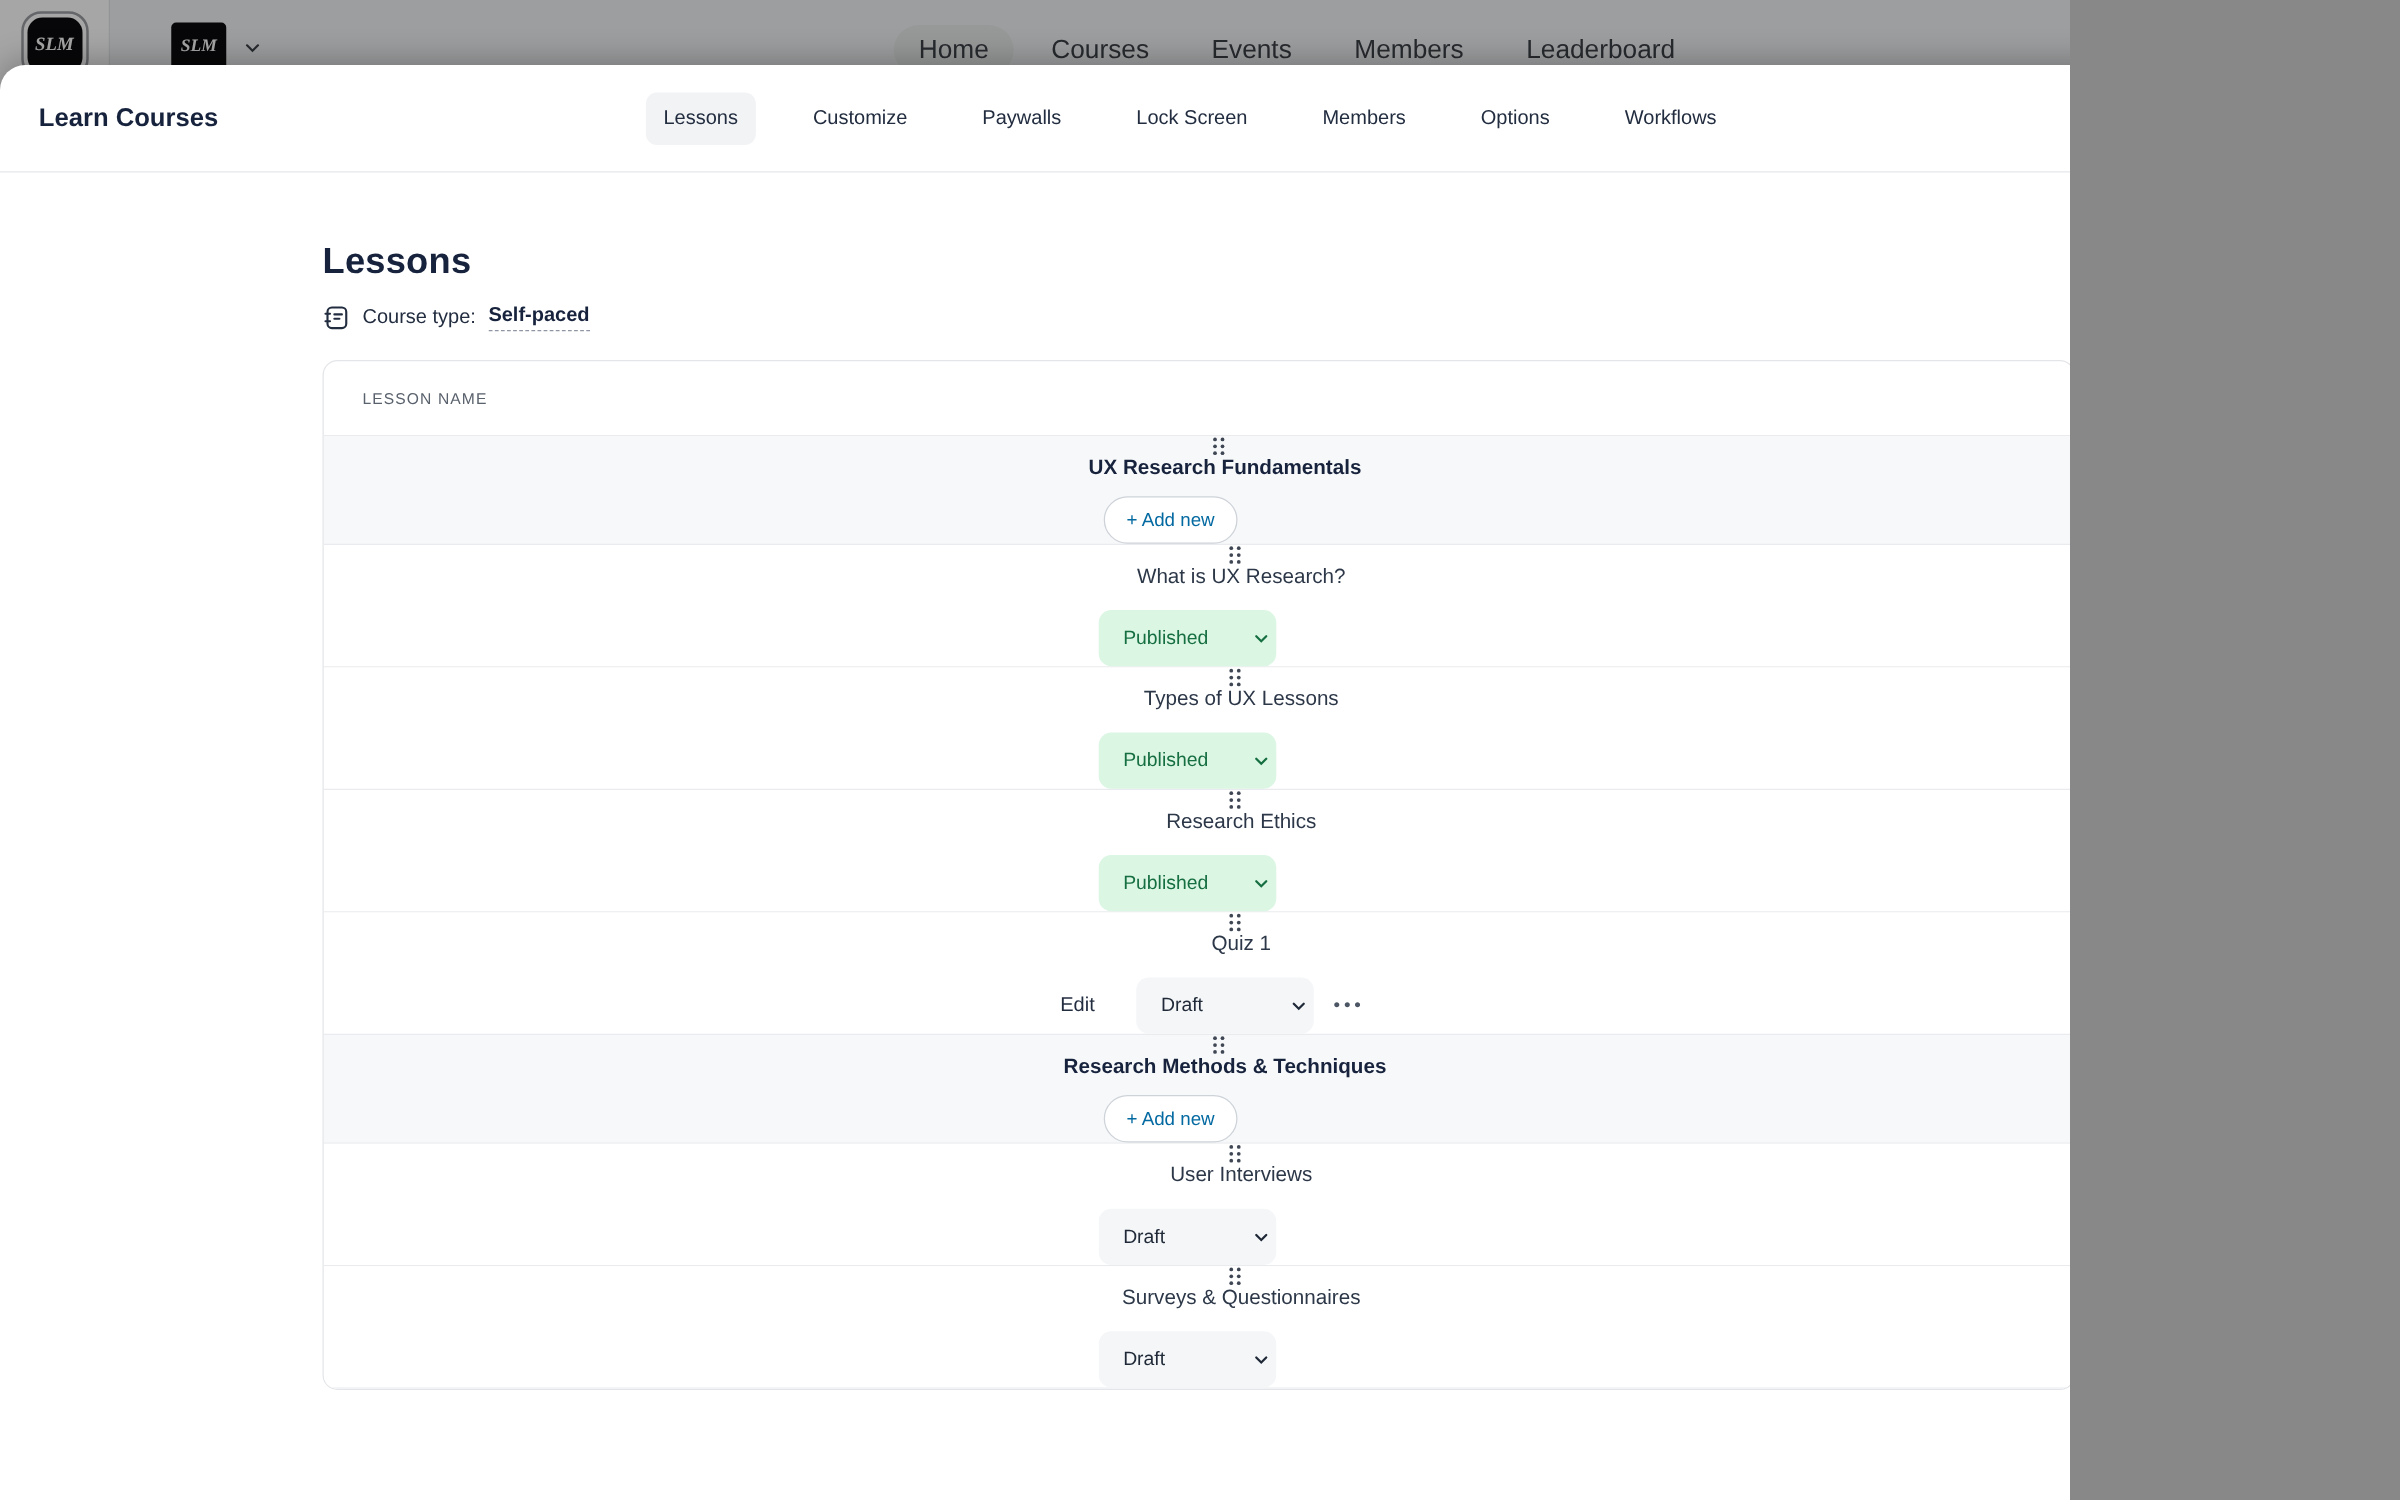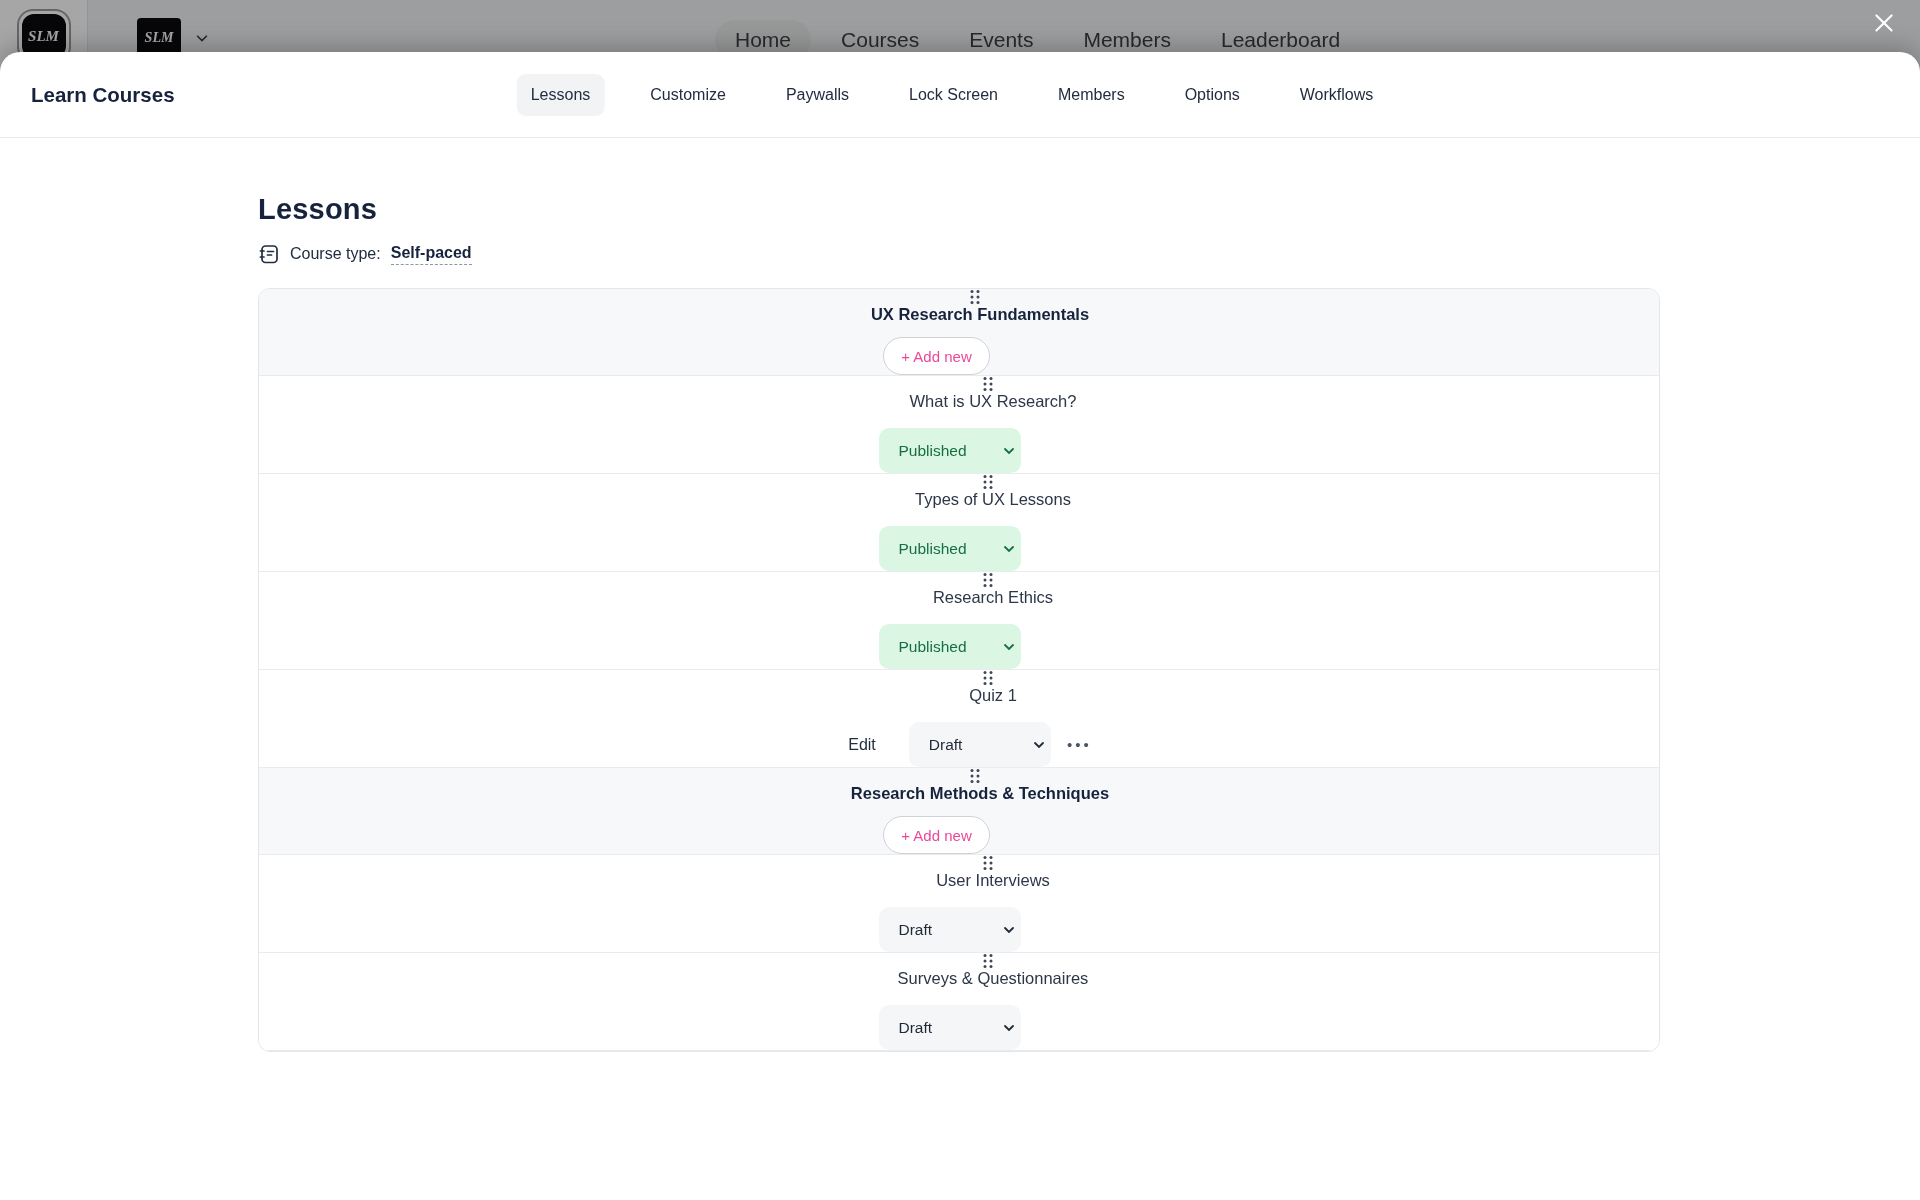--- a/index.html
+++ b/index.html
@@ -1,18 +1,18 @@
 <!DOCTYPE html>
 <html><head>
 <meta charset="utf-8">
 <style>
   * { margin:0; padding:0; box-sizing:border-box; }
   html,body { background:#888; }
   .stage {
-    position:relative; width:1920px; height:1200px; overflow:hidden;
+    position:relative; width:1656px; height:1200px; overflow:hidden;
     font-family:"Liberation Sans","DejaVu Sans",sans-serif;
     background:#ffffff;
   }
   
   .topbar {
     position:absolute; top:0; left:0; width:1920px; height:120px;
     background:#f2f3f4;
   }
   .sidebar-strip {
     position:absolute; top:0; left:0; width:88px; height:120px;
@@ -134,21 +134,21 @@
   }
   .status-pill .chev { width:16px; height:16px; }
   .status-published { background:#dcf6e4; color:#166f41; }
   .status-draft     { background:#f4f6f8; color:#1f2937; }
   .menu-slot {
     width:57px; display:flex; justify-content:center; align-items:center; flex:none;
   }
   .dots { color:#4b5563; font-size:15px; letter-spacing:3px; cursor:pointer; line-height:1; }
   .addnew-btn {
     height:38px; padding:0 17px; border-radius:19px; cursor:pointer;
-    border:1px solid #ced3d9; background:#ffffff; color:#ec4899;
+    border:1px solid #ced3d9; background:#ffffff; color:#0369a1;
     font-size:15px; font-weight:500; font-family:inherit;
   }
 </style>
 </head>
 <body>
 
 <div class="stage">
 
   <header class="topbar">
     <div class="sidebar-strip">
@@ -203,20 +203,21 @@
             <path d="M9.5 8.5 H15.5"></path>
             <path d="M9.5 12 H13.5"></path>
             <path d="M2.4 8 H6"></path>
             <path d="M2.4 14 H6"></path>
           </svg>
         <span>Course type:</span>
         <span class="course-type-value">Self-paced</span>
       </div>
 
       <div class="card">
+        <div class="col-head">LESSON NAME</div>
         <div id="rows">
             <div class="row section">
     <svg class="drag-handle" viewBox="0 0 12 16" fill="currentColor">
                 <circle cx="3" cy="2.5" r="1.5"></circle>
                 <circle cx="9" cy="2.5" r="1.5"></circle>
                 <circle cx="3" cy="8" r="1.5"></circle>
                 <circle cx="9" cy="8" r="1.5"></circle>
                 <circle cx="3" cy="13.5" r="1.5"></circle>
                 <circle cx="9" cy="13.5" r="1.5"></circle>
               </svg>

